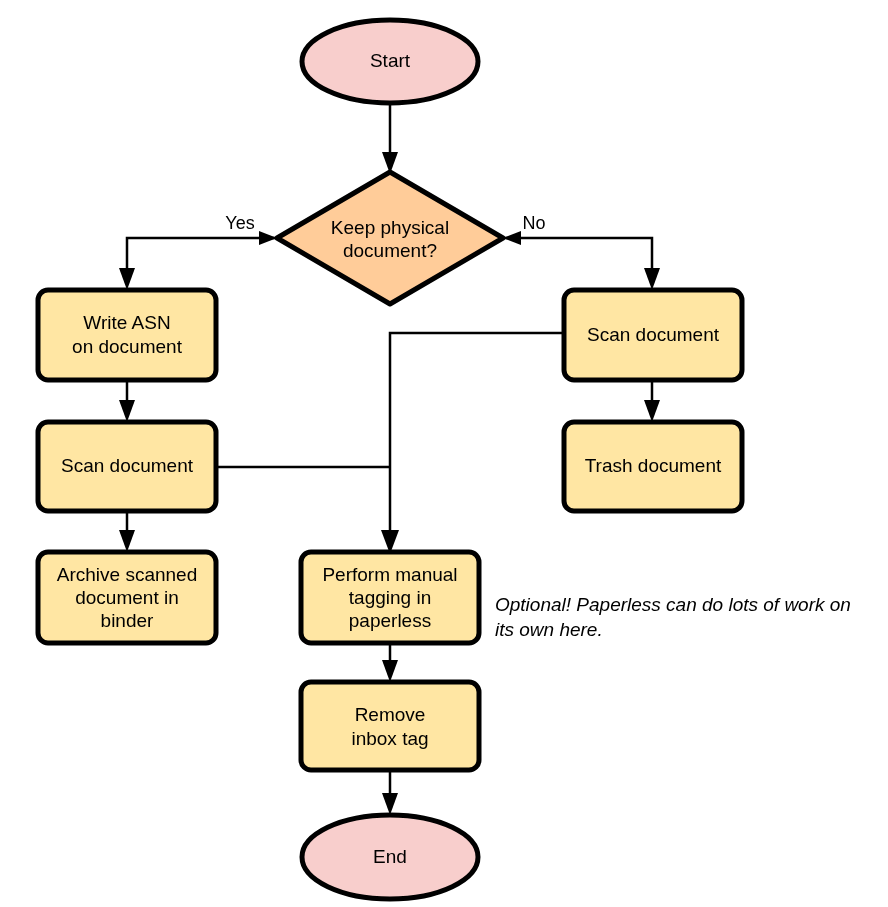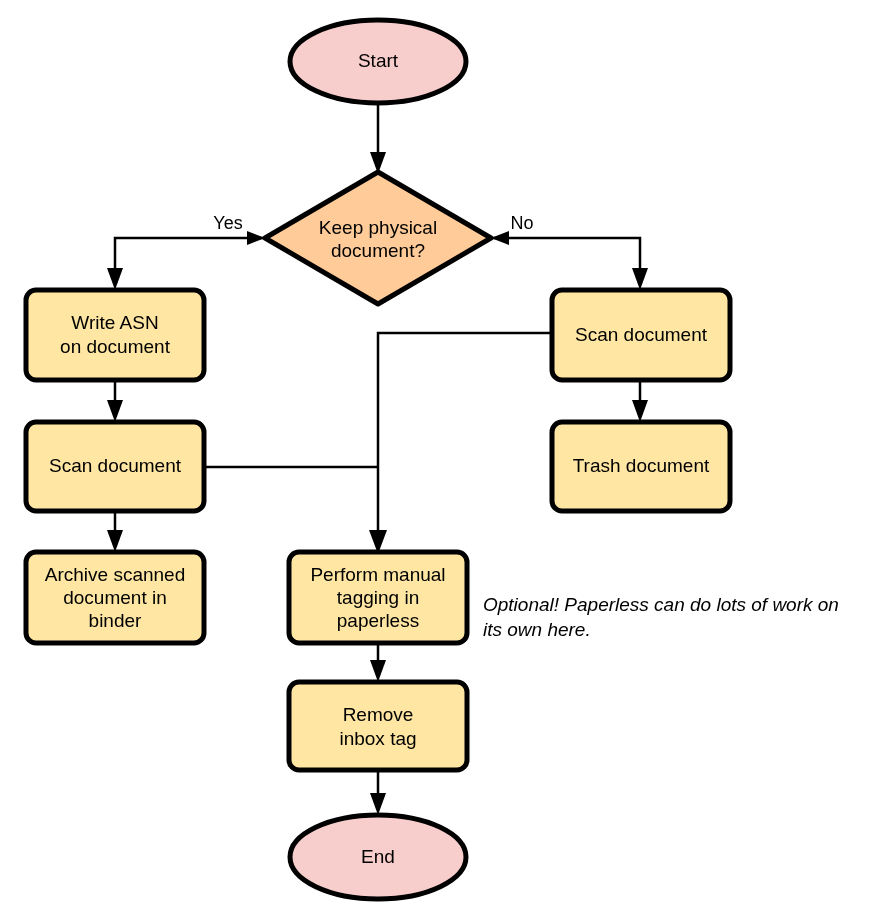--- a/index.html
+++ b/index.html
@@ -10,20 +10,21 @@
   body {
     width: 888px;
     height: 907px;
     font-family: "Liberation Sans", sans-serif;
     overflow: hidden;
   }
   #flowchart-root {
     position: relative;
     width: 716px;
     height: 907px;
+    margin-left: 12px;
   }
   svg.diagram {
     display: block;
     width: 888px;
     height: 907px;
   }
   .node-shape {
     stroke: #000000;
     stroke-width: 5;
     stroke-linejoin: round;

